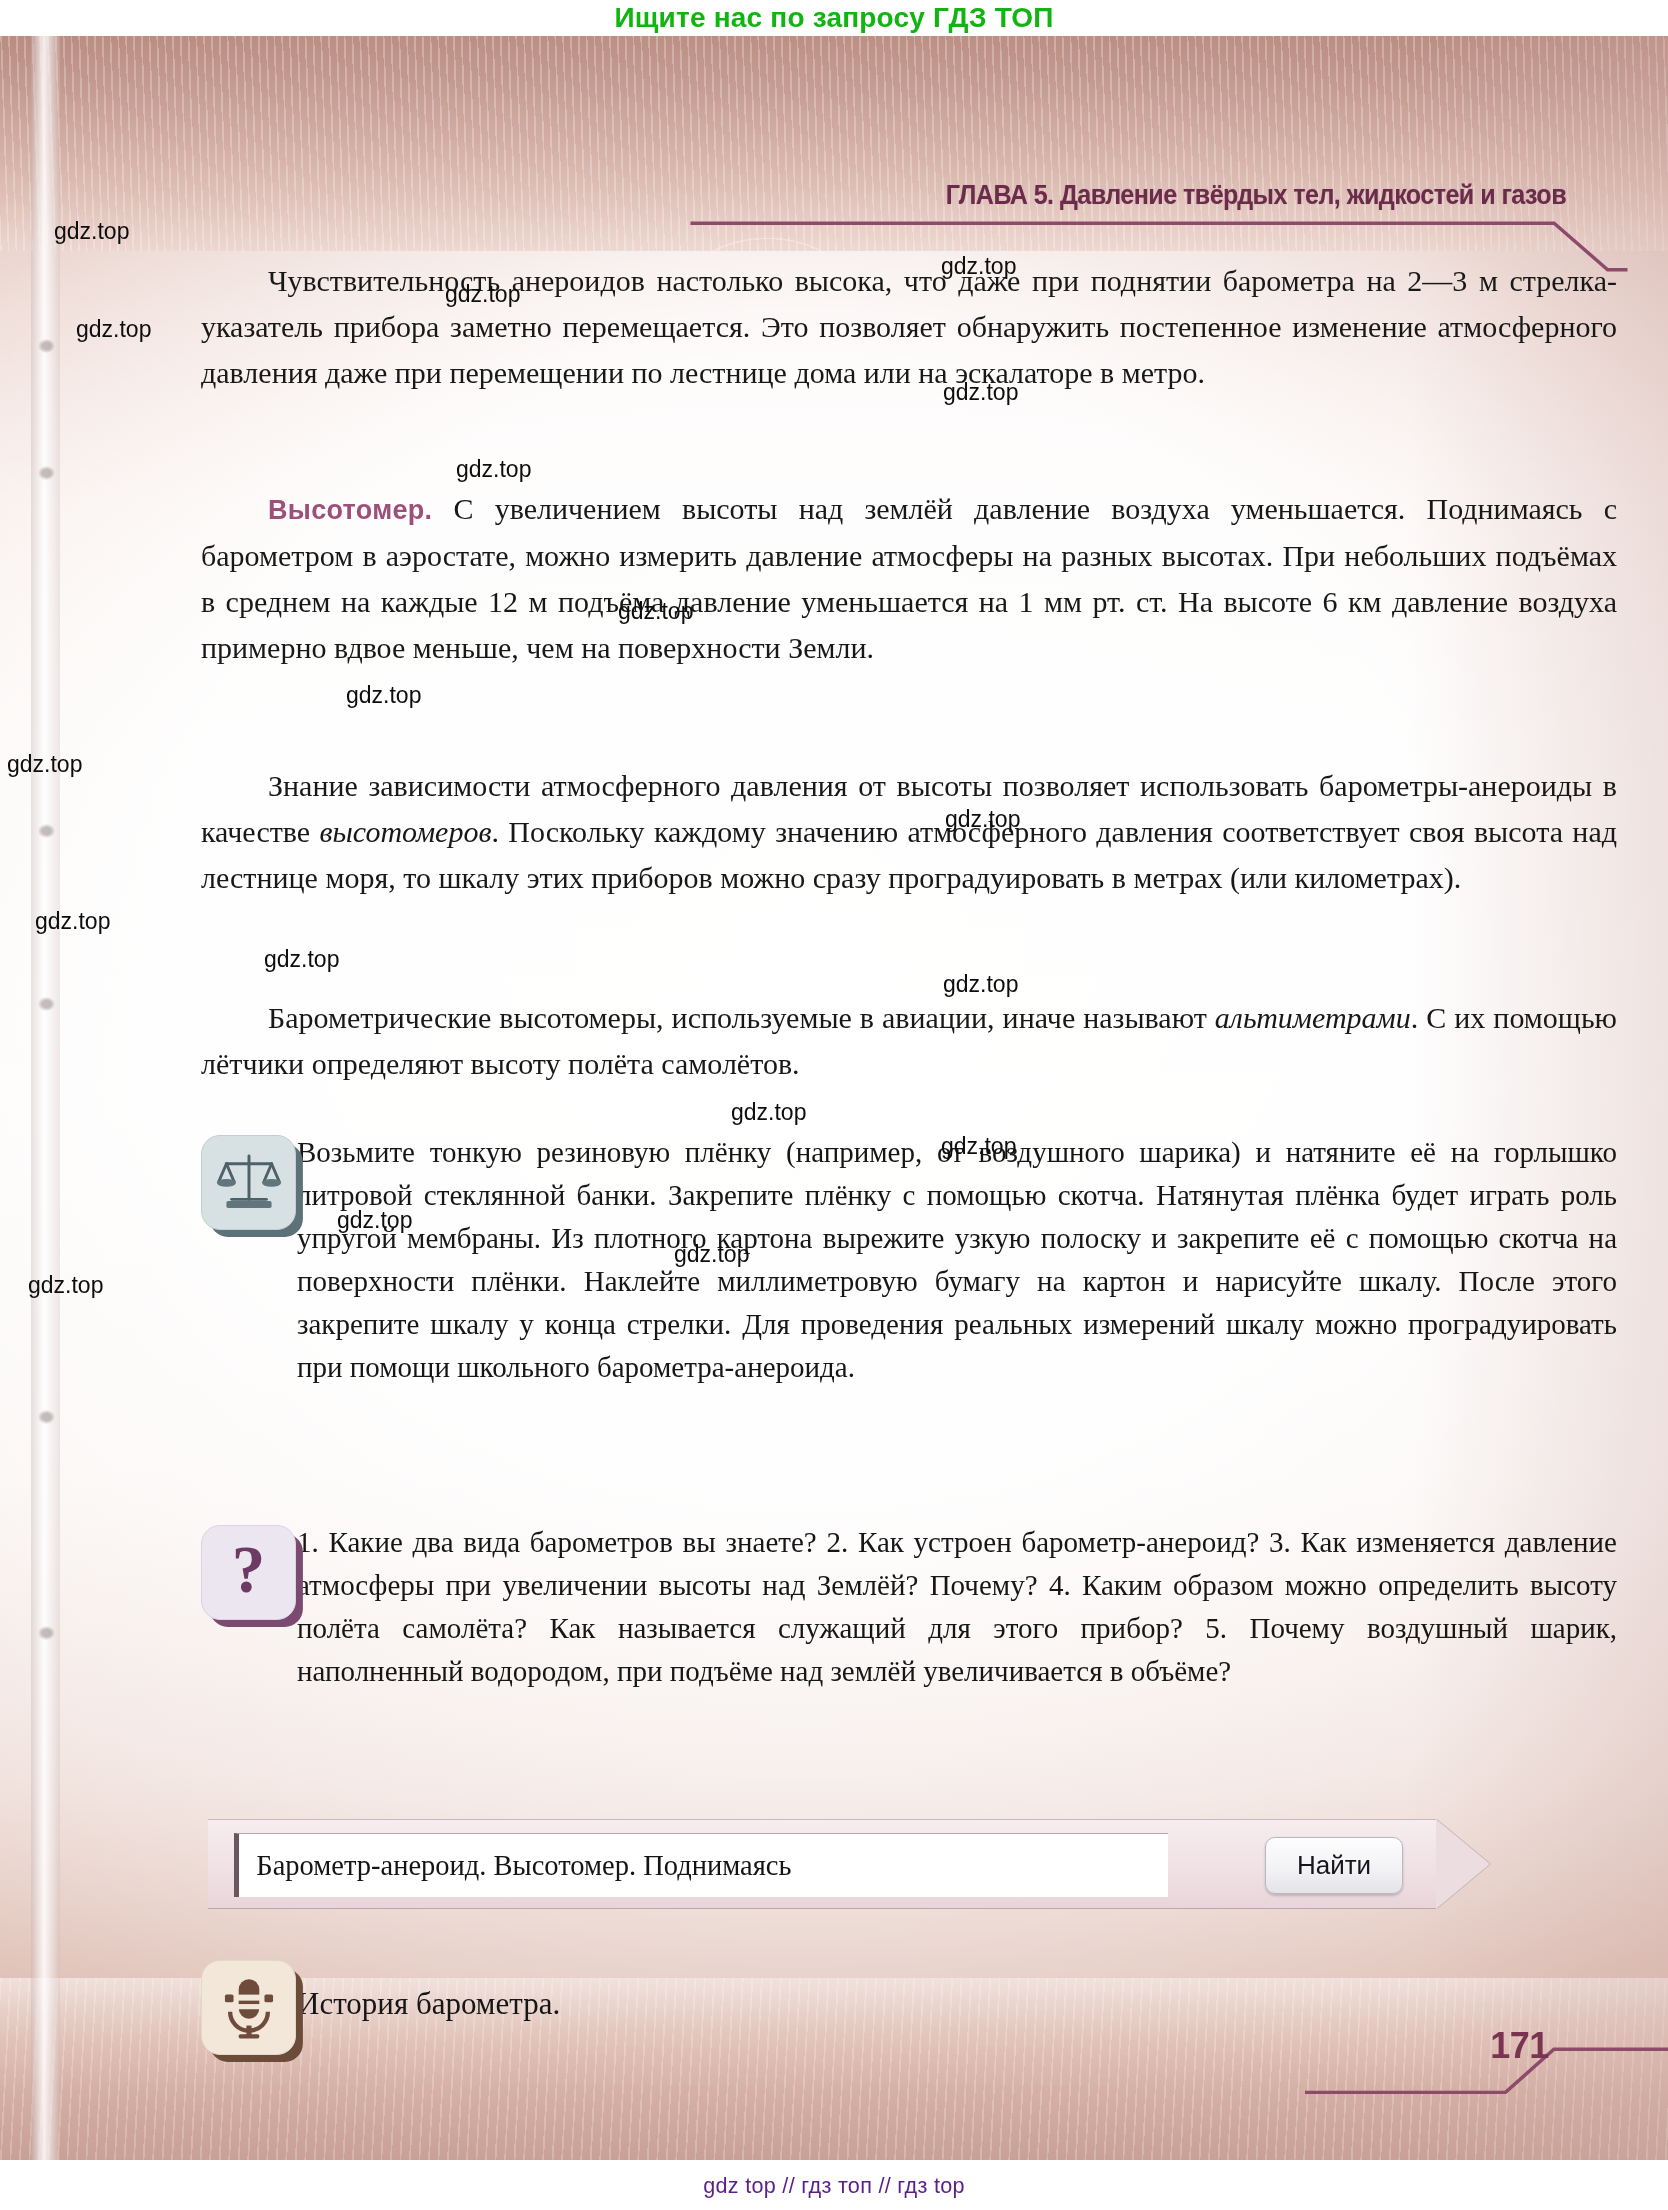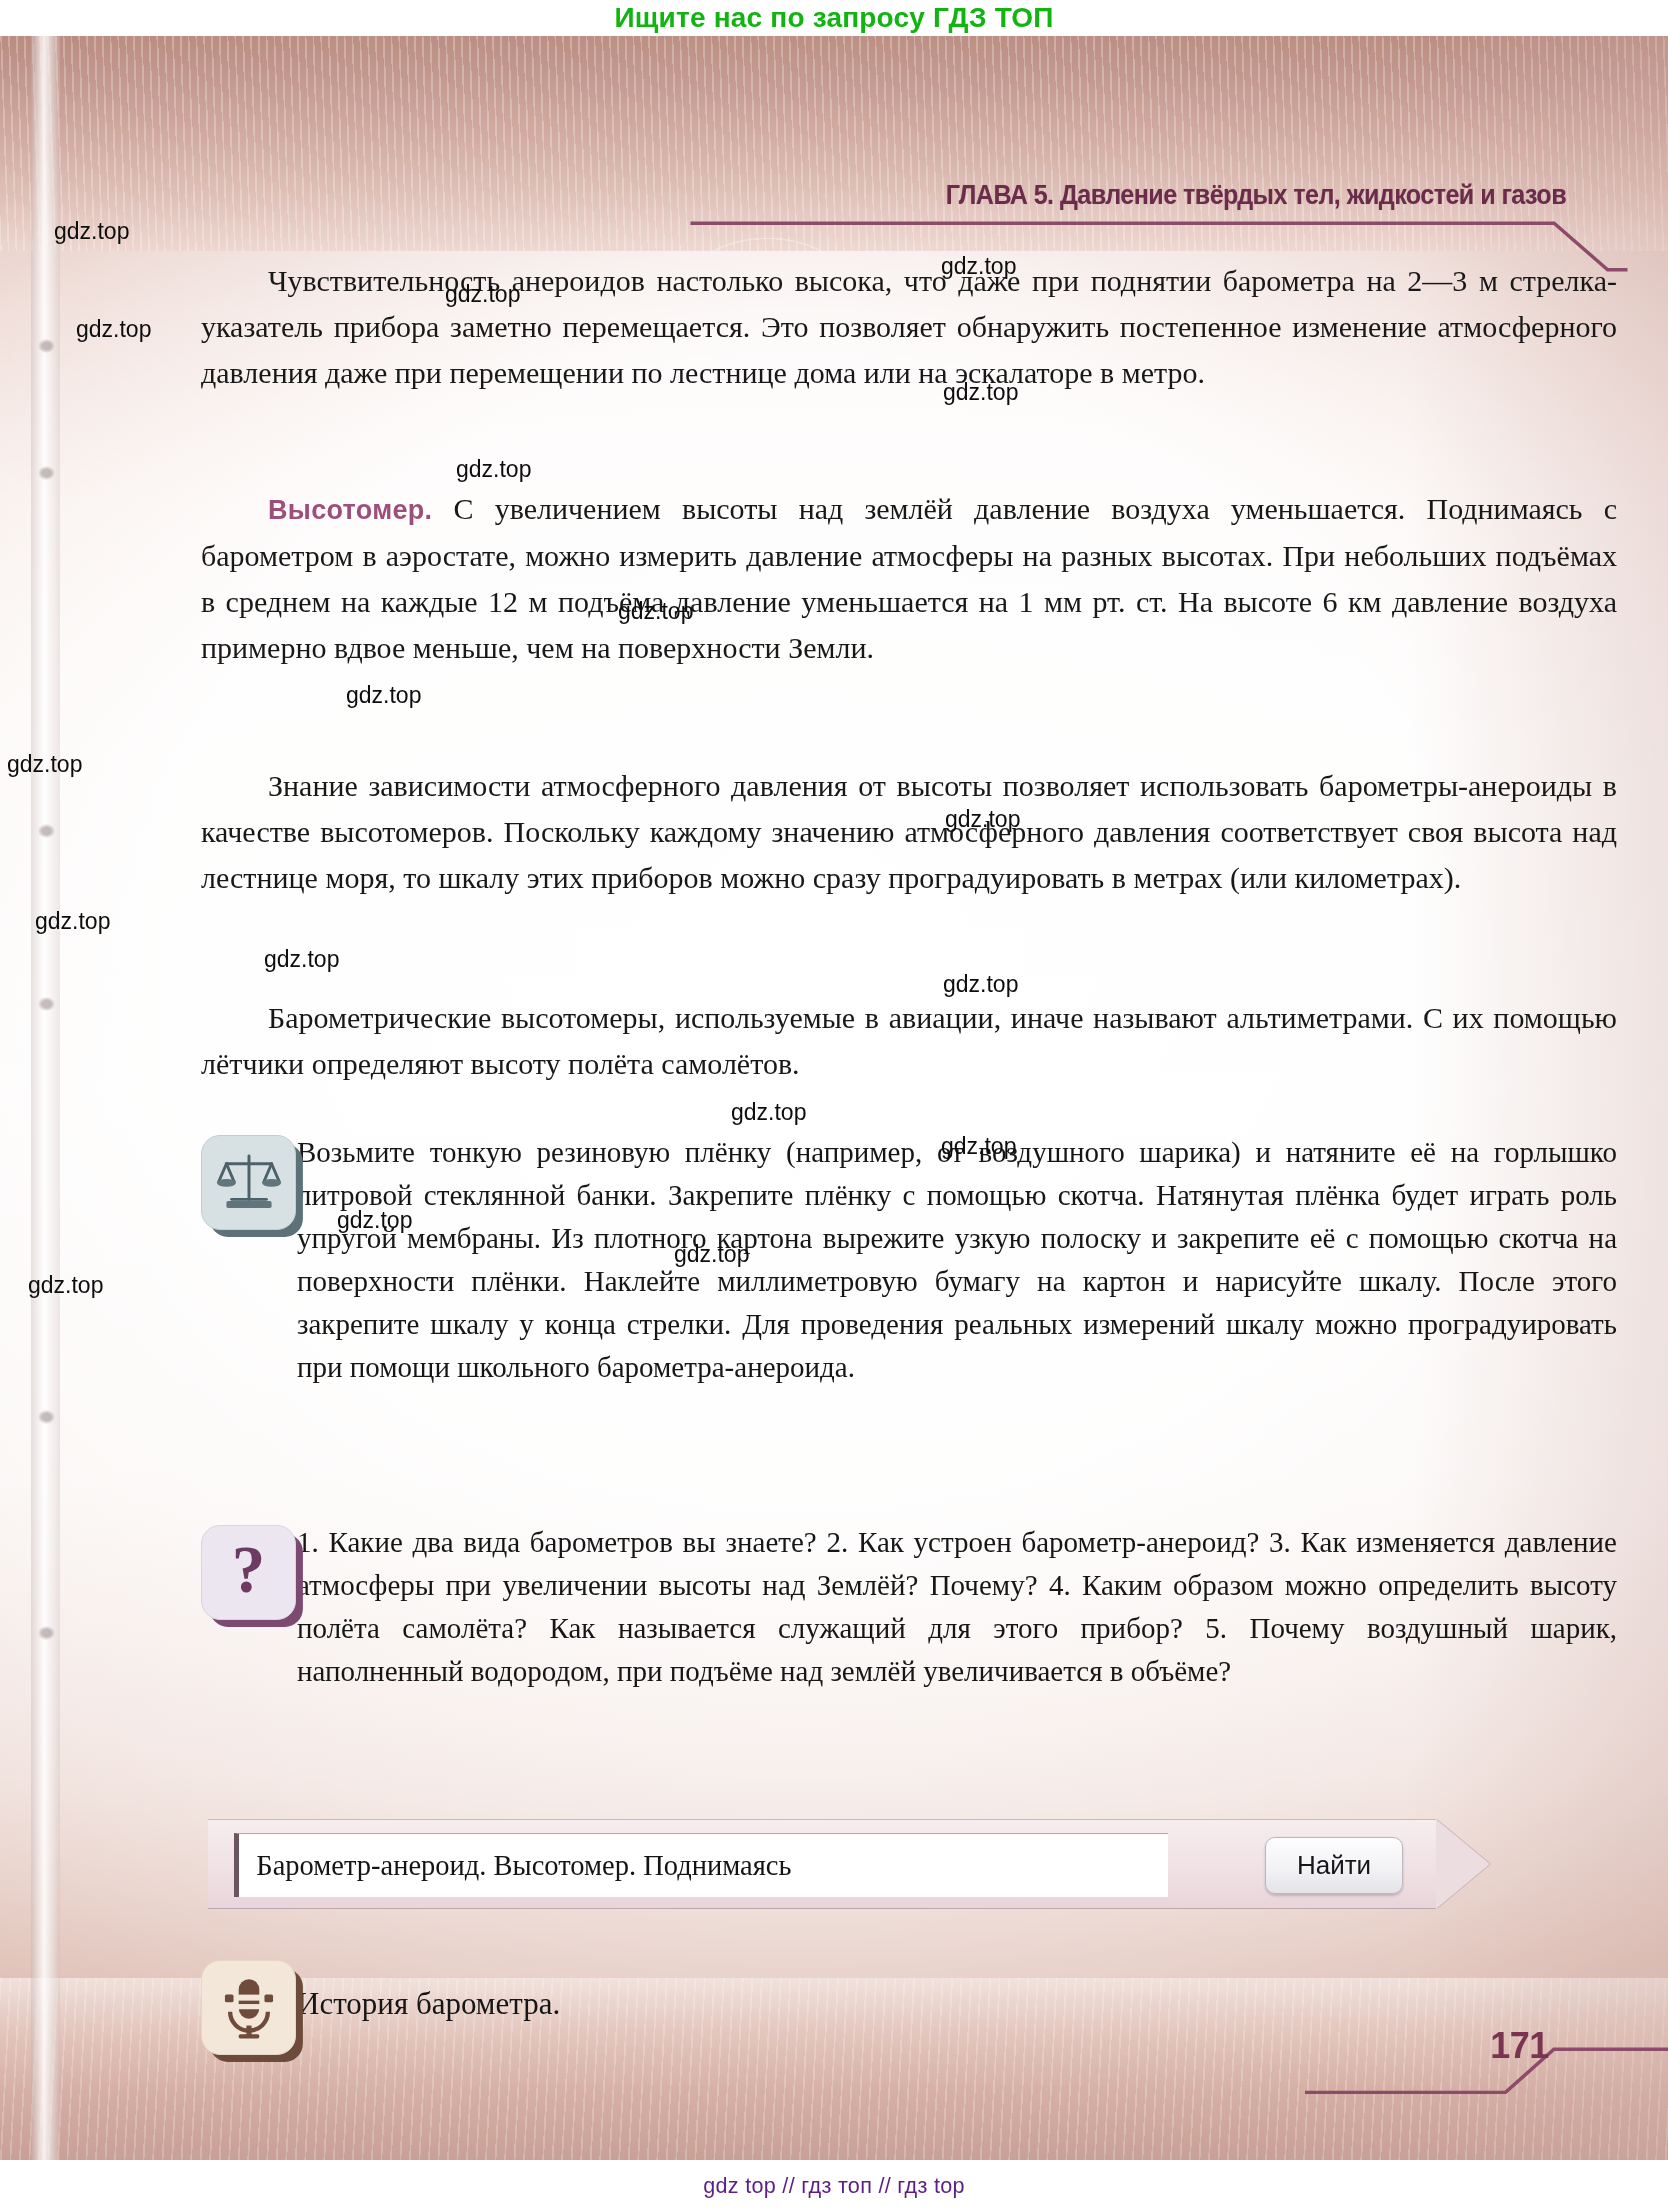--- a/index.html
+++ b/index.html
@@ -111,21 +111,21 @@
     text-indent: 67px;
     font-family: "Liberation Serif", serif;
   }
   .lead-term {
     font-family: "Liberation Sans", sans-serif;
     font-weight: 700;
     font-size: 27px;
     color: #9c4f7a;
     letter-spacing: 0.3px;
   }
-  .ital { }
+  .ital { font-style: italic; }
 
   
   .block { position: absolute; left: 201px; width: 1416px; }
   .block .icon-slot {
     position: absolute; left: 0; top: 3.5px;
     width: 109px; height: 102px;
   }
   .block .block-text {
     margin-left: 96px;
     font-size: 29px;

